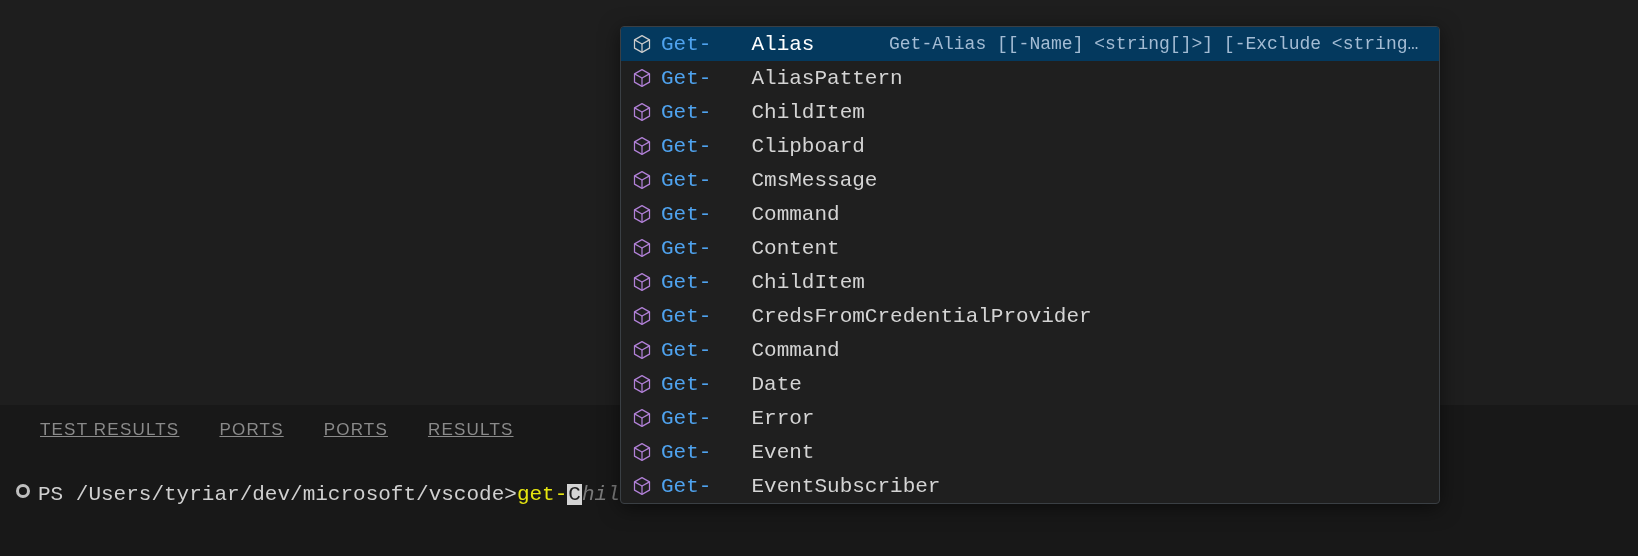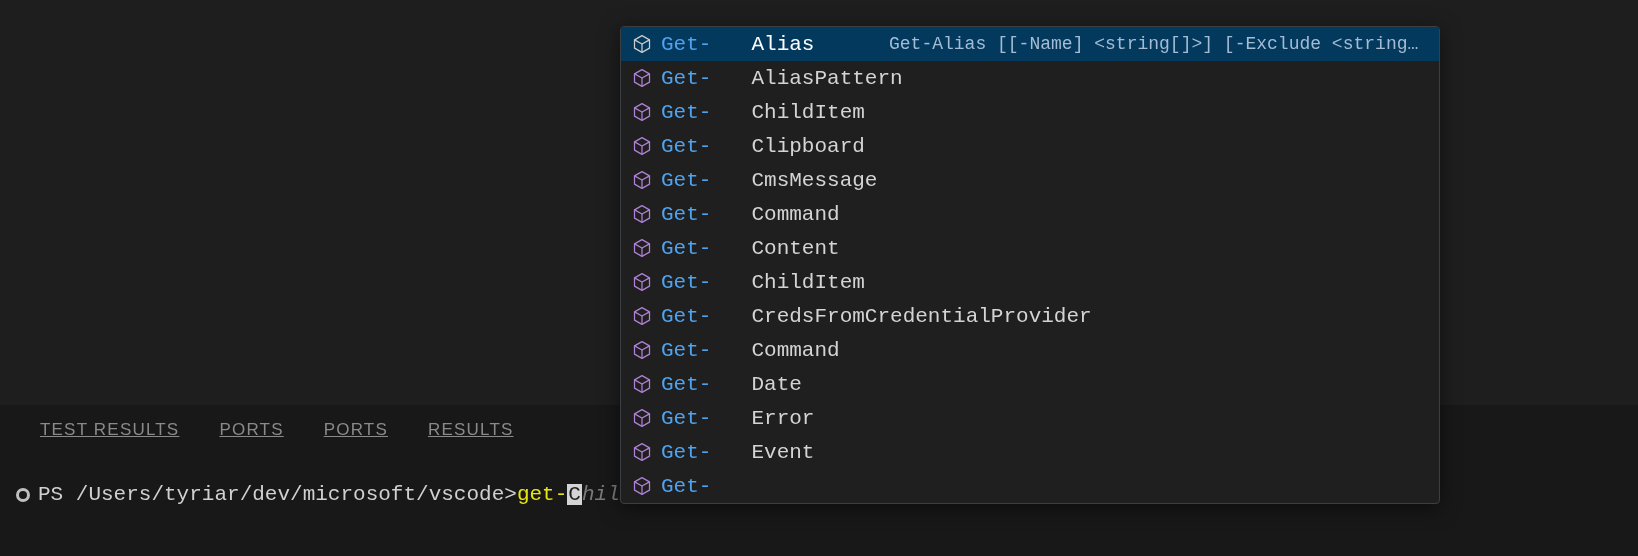--- a/index.html
+++ b/index.html
@@ -38,21 +38,21 @@
     top: 455px;
     left: 0; right: 0;
     bottom: 0;
     background: #181818;
   }
   .terminal-line {
     position: absolute;
     left: 16px;
     top: 29px;
     display: flex;
-    align-items: center;
+    align-items: flex-start;
     font-size: 21px;
     line-height: 1;
   }
   .shell-dot {
     width: 14px; height: 14px;
     border: 3px solid #bfbfbf;
     border-radius: 50%;
     margin-right: 8px;
     display: inline-block;
   }
@@ -314,16 +314,17 @@
       <div class="suggest-row">
         <span class="suggest-icon">
           <svg viewBox="0 0 24 24" style="">
   <path class="cube-stroke" d="M12 2 L21 7 L21 17 L12 22 L3 17 L3 7 Z"></path>
   <path class="cube-stroke" d="M3 7 L12 12 L21 7"></path>
   <path class="cube-stroke" d="M12 12 L12 22"></path>
 </svg>
         </span>
         <span class="suggest-label">
           <span class="tok-match">Get-</span>
+          <span class="tok-rest">EventSubscriber</span>
         </span>
       </div>
     </div>
 </div>
 
 </body></html>

